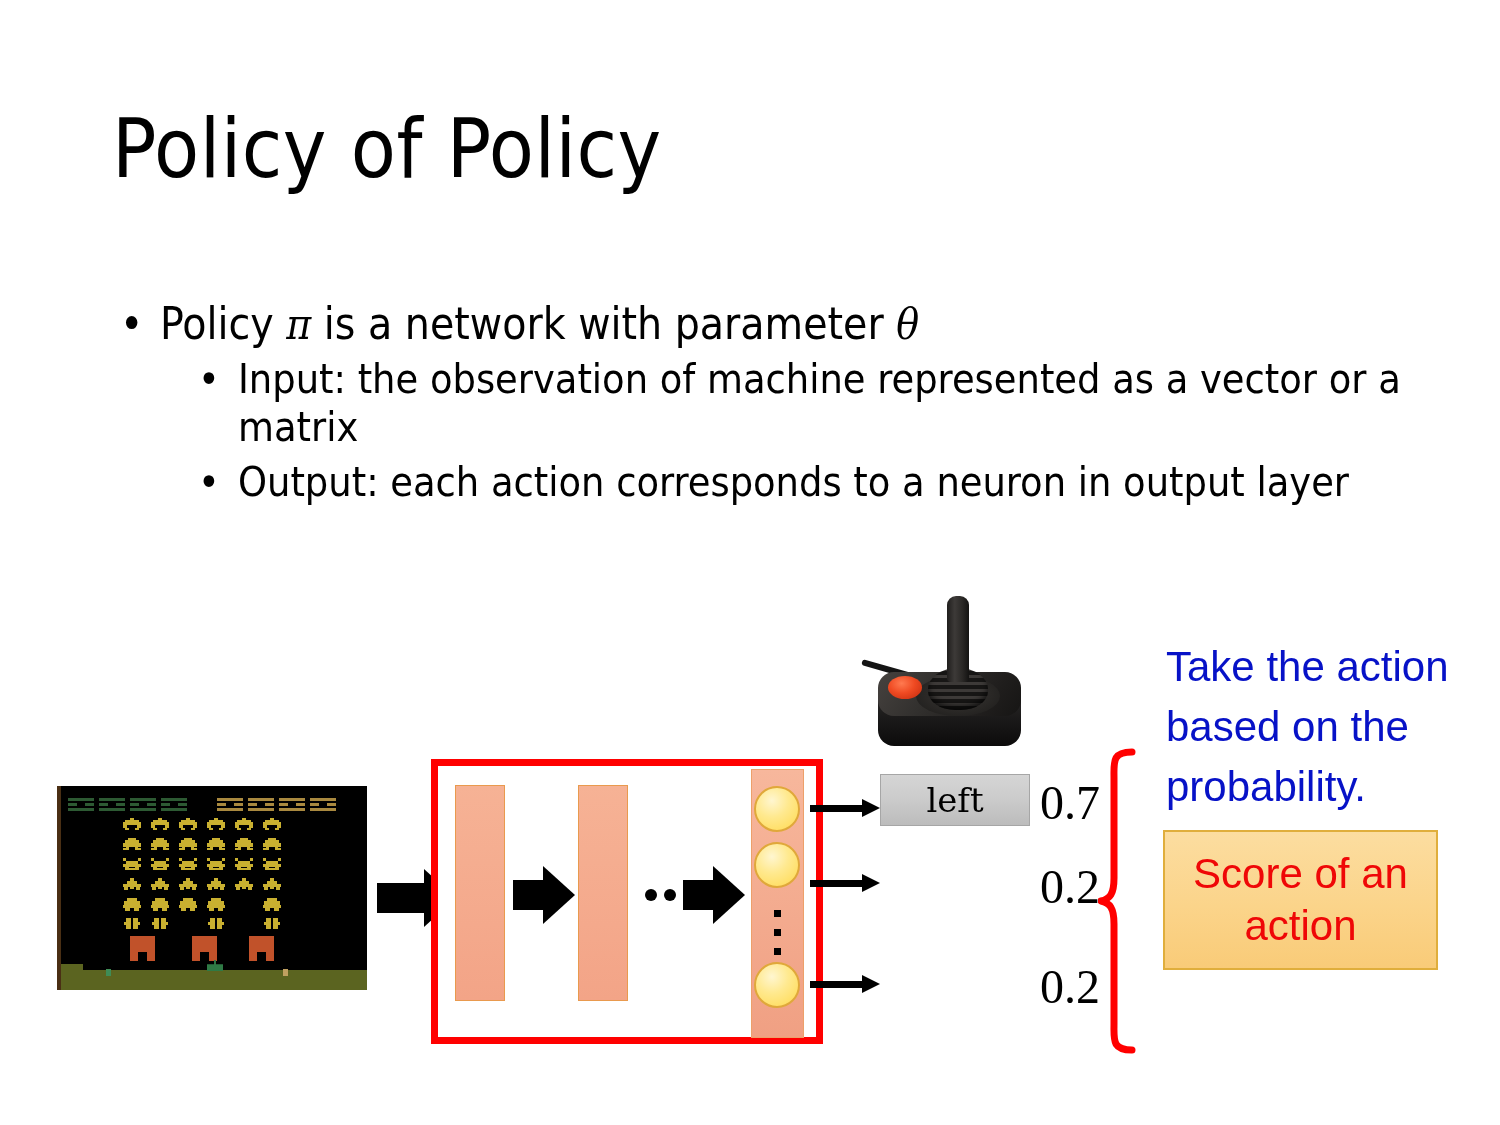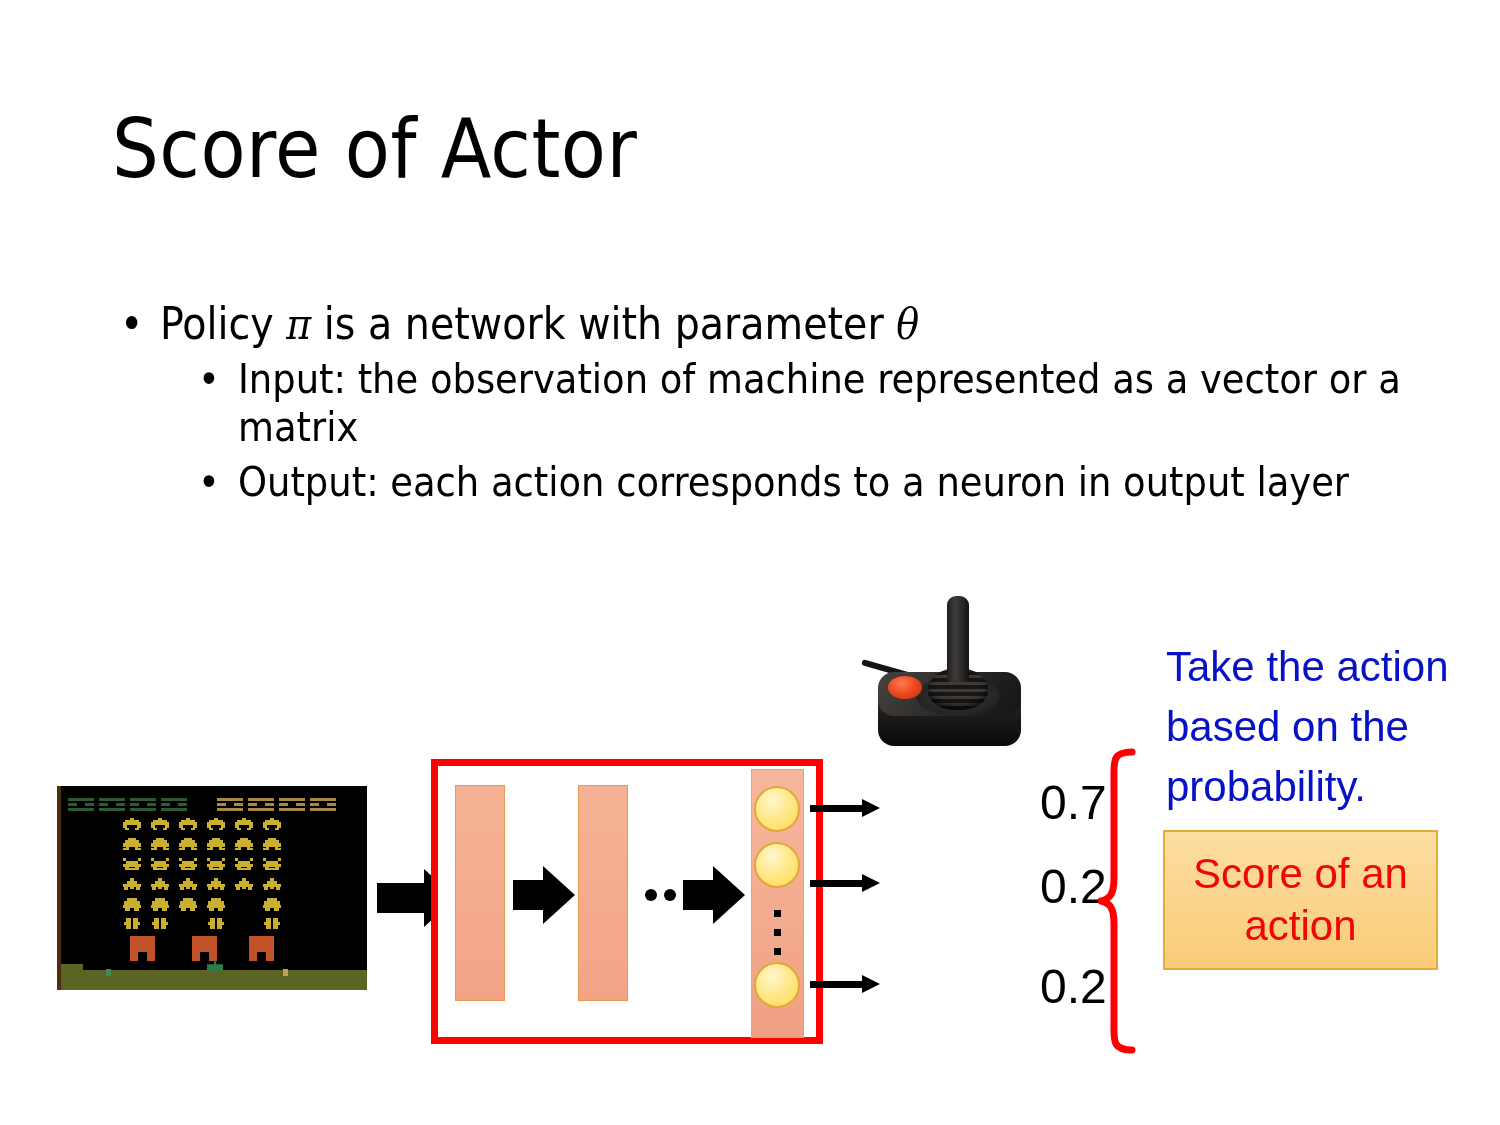--- a/index.html
+++ b/index.html
@@ -313,21 +313,21 @@
     color: #000;
   }
   #action-box-0 { top: 774px; }
   #action-box-1 { top: 858px; }
   #action-box-2 { top: 958px; }
 
   .action-prob {
     position: absolute;
     left: 1040px;
     font-size: 48px;
-    font-family: Liberation Sans, sans-serif;
+    font-family: Liberation Serif, serif;
     line-height: 52px;
   }
   #action-prob-0 { top: 777px; }
   #action-prob-1 { top: 861px; }
   #action-prob-2 { top: 961px; }
 
   
   #joystick {
     position: absolute;
     left: 856px;
@@ -440,21 +440,21 @@
     text-align: center;
     display: flex;
     align-items: center;
     justify-content: center;
     font-family: "Liberation Sans", sans-serif;
   }
 </style>
 </head>
 <body>
 
-<div id="slide-title">Score of Actor</div>
+<div id="slide-title">Policy of Policy</div>
 
 <div id="bullets">
 
   <div class="bullet-l1">
     <span class="dot">•</span><span>Policy </span><span class="mathvar">π</span><span> is a network with parameter </span><span class="mathvar">θ</span>
   </div>
 
   <div class="bullet-l2">
     <span class="dot">•</span><span>Input: the observation of machine represented as a vector or a matrix</span>
   </div>
@@ -850,20 +850,21 @@
   </div>
   <div class="thin-arrow" id="out-arrow-2">
     <div class="shaft"></div>
     <div class="head"></div>
   </div>
   <div class="thin-arrow" id="out-arrow-3">
     <div class="shaft"></div>
     <div class="head"></div>
   </div>
 
+  <div class="action-box" id="action-box-0">left</div>
   <div class="action-prob" id="action-prob-0">0.7</div>
 
   <div class="action-prob" id="action-prob-1">0.2</div>
 
   <div class="action-prob" id="action-prob-2">0.2</div>
 
   <div id="joystick">
     <div id="js-cable"></div>
     <div id="js-base-bottom"></div>
     <div id="js-base-top"></div>

